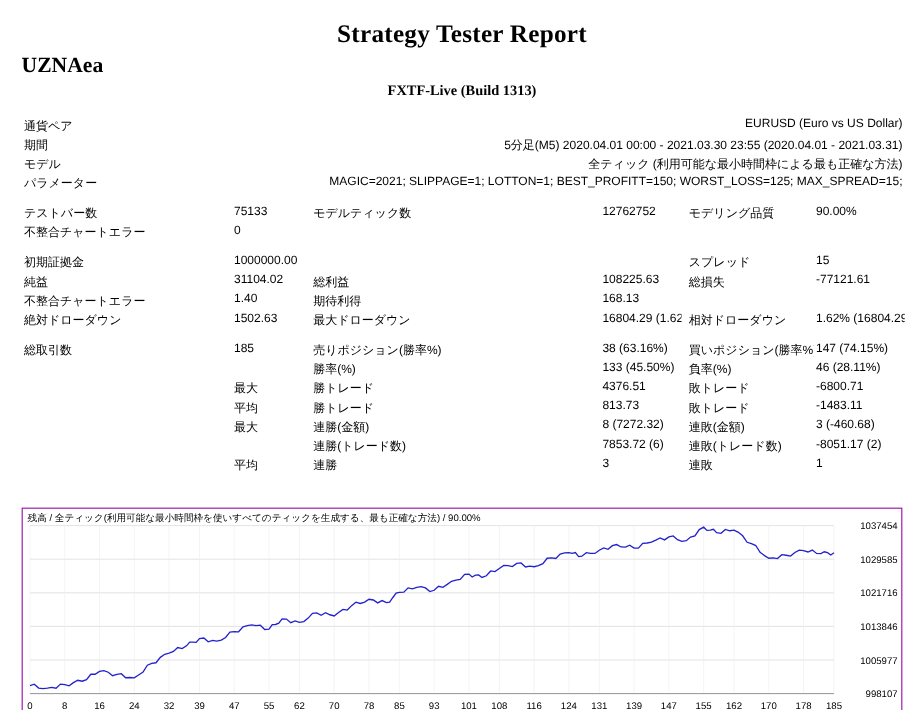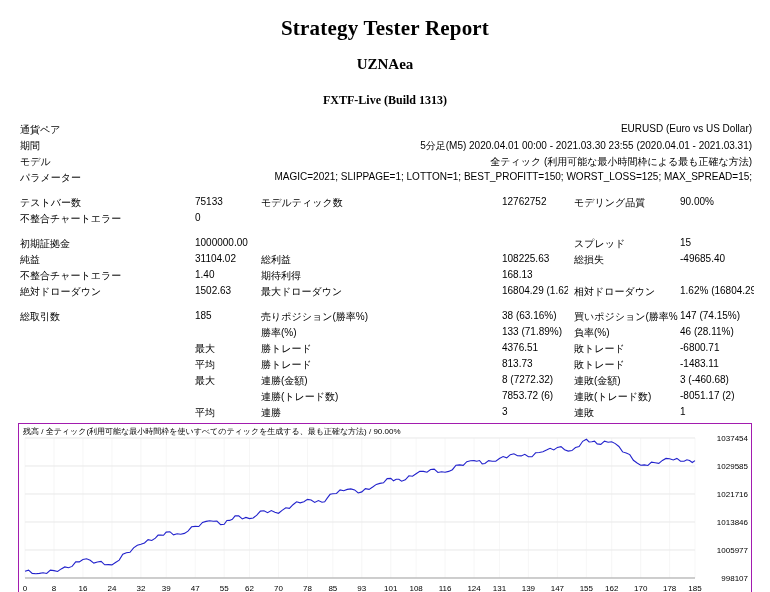--- a/index.html
+++ b/index.html
@@ -22,30 +22,29 @@
     padding: 0 18px;
   }
   .title {
     text-align: center;
     font-size: 21px;
     font-weight: bold;
     margin-top: 16px;
     letter-spacing: 0.2px;
   }
   .subtitle {
-    text-align: center;
-    font-size: 15px;
+    font-size: 18px;
     font-weight: bold;
-    margin-top: 15px;
+    margin-top: 3px;
   }
   .build {
     text-align: center;
     font-size: 12px;
     font-weight: bold;
-    margin-top: 20px;
+    margin-top: 3px;
   }
 
   table.report {
     width: 100%;
     border-collapse: collapse;
     font-family: "Liberation Sans", sans-serif;
     font-size: 10px;
     table-layout: fixed;
   }
   table.report td {
@@ -163,21 +162,21 @@
           <td></td>
         <td class="lbl" style="padding-left:6px">スプレッド</td>
         <td class="val">15</td>
       </tr>
       <tr>
         <td class="lbl">純益</td>
         <td class="val">31104.02</td>
         <td class="lbl" style="padding-left:6px">総利益</td>
         <td class="val">108225.63</td>
         <td class="lbl" style="padding-left:6px">総損失</td>
-        <td class="val">-49685.40</td>
+        <td class="val">-77121.61</td>
       </tr>
       <tr>
         <td class="lbl">不整合チャートエラー</td>
         <td class="val">1.40</td>
         <td class="lbl" style="padding-left:6px">期待利得</td>
         <td class="val">168.13</td>
         <td></td>
           <td></td>
       </tr>
       <tr>
@@ -198,21 +197,21 @@
         <td class="val">185</td>
         <td class="lbl" style="padding-left:6px">売りポジション(勝率%)</td>
         <td class="val">38 (63.16%)</td>
         <td class="lbl" style="padding-left:6px">買いポジション(勝率%)</td>
         <td class="val">147 (74.15%)</td>
       </tr>
       <tr>
         <td></td>
           <td></td>
         <td class="lbl" style="padding-left:6px">勝率(%)</td>
-        <td class="val">133 (71.89%)</td>
+        <td class="val">133 (45.50%)</td>
         <td class="lbl" style="padding-left:6px">負率(%)</td>
         <td class="val">46 (28.11%)</td>
       </tr>
       <tr>
         <td></td>
         <td class="val">最大</td>
         <td class="lbl" style="padding-left:6px">勝トレード</td>
         <td class="val">4376.51</td>
         <td class="lbl" style="padding-left:6px">敗トレード</td>
         <td class="val">-6800.71</td>

